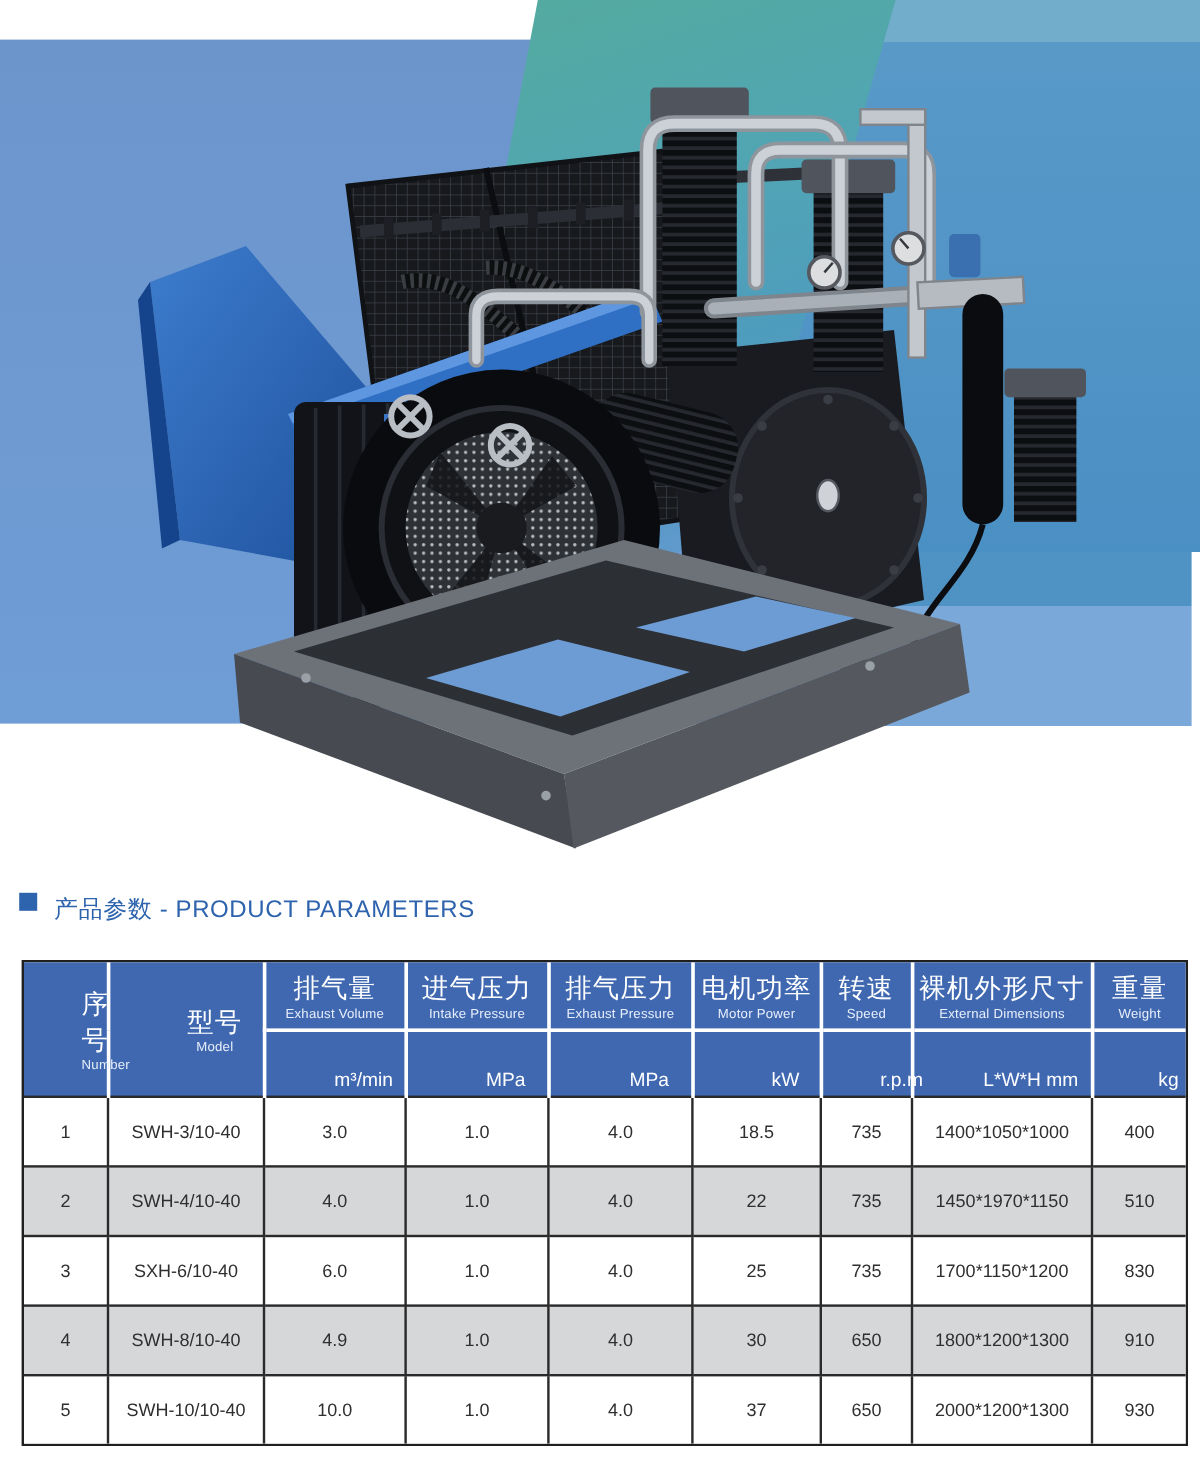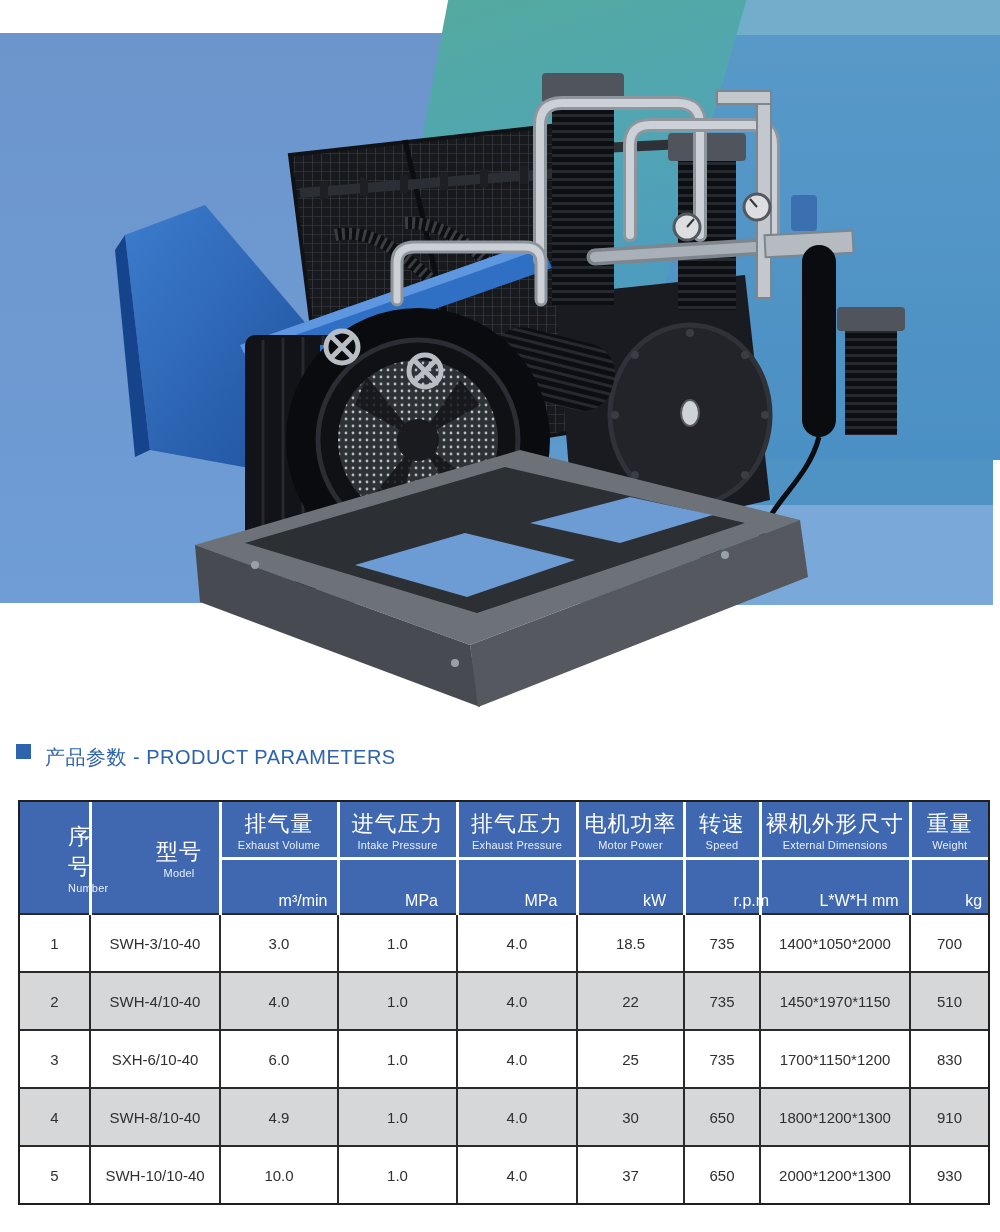--- a/index.html
+++ b/index.html
@@ -270,22 +270,22 @@
   </tr>
 
   <tr>
     <td class="no-l">1</td>
     <td>SWH-3/10-40</td>
     <td>3.0</td>
     <td>1.0</td>
     <td>4.0</td>
     <td>18.5</td>
     <td>735</td>
-    <td>1400*1050*2000</td>
-    <td class="no-r">700</td>
+    <td>1400*1050*1000</td>
+    <td class="no-r">400</td>
   </tr>
   <tr class="alt">
     <td class="no-l">2</td>
     <td>SWH-4/10-40</td>
     <td>4.0</td>
     <td>1.0</td>
     <td>4.0</td>
     <td>22</td>
     <td>735</td>
     <td>1450*1970*1150</td>

